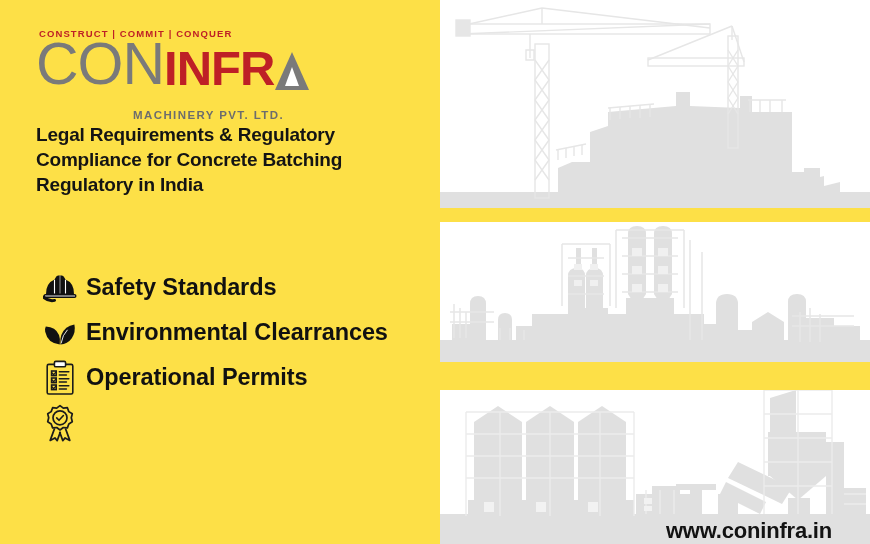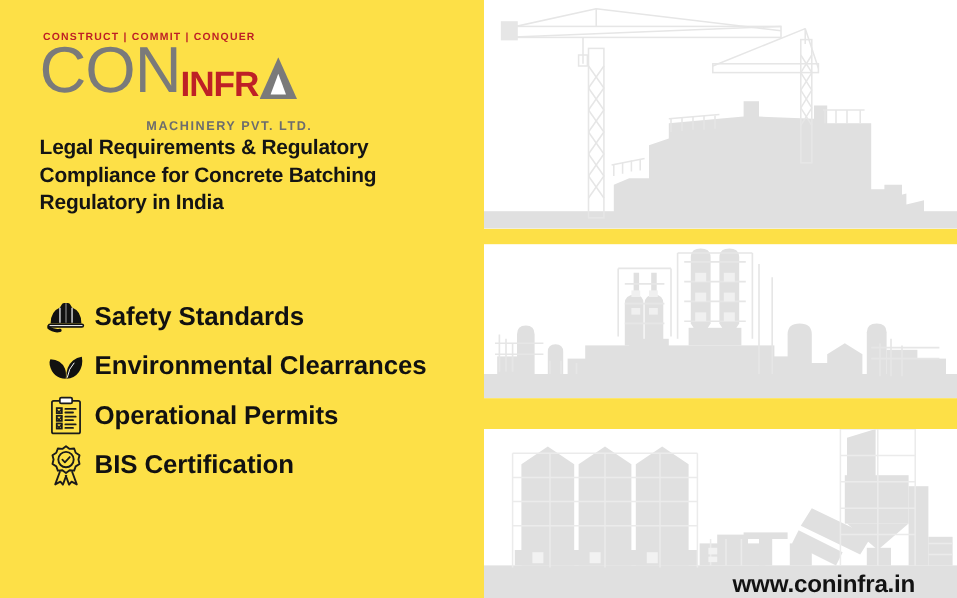--- a/index.html
+++ b/index.html
@@ -21,21 +21,21 @@
   .panel svg{display:block;width:100%;height:100%;}
 
   
   .logo{position:absolute;left:36px;top:28px;width:250px;}
   .logo-tagline{
     font-size:9.5px;font-weight:700;letter-spacing:1.1px;
     color:#BE2026;margin:0 0 1px 3px;white-space:nowrap;
   }
   .logo-main{display:flex;align-items:flex-end;line-height:0.84;margin-left:0;}
   .logo-con{font-size:59px;font-weight:400;color:#7a7a7a;letter-spacing:-1px;}
-  .logo-infr{font-size:32px;font-weight:700;color:#BE2026;letter-spacing:-1px;}
+  .logo-infr{font-size:49px;font-weight:700;color:#BE2026;letter-spacing:-1px;}
   .logo-a{position:relative;width:34px;height:38px;margin-left:1px;}
   .logo-a svg{display:block;}
   .logo-sub{
     font-size:11.5px;font-weight:700;letter-spacing:1.4px;color:#6d6d6d;
     text-align:right;margin-top:19px;margin-right:2px;white-space:nowrap;
   }
 
   
   .headline{
     position:absolute;left:36px;top:122px;width:540px;
@@ -296,19 +296,18 @@
     <div class="bullet">
       <span class="bullet-icon">
         <svg width="34" height="38" viewBox="0 0 34 38" fill="none" stroke="#1b1b1b" stroke-width="1.7" stroke-linejoin="round" aria-hidden="true">
           <path d="M17 1.6 l3.3 2.5 l4.1 -0.4 l1.4 3.9 l3.5 2.2 l-1 4 l1 4 l-3.5 2.2 l-1.4 3.9 l-4.1 -0.4 l-3.3 2.5 l-3.3 -2.5 l-4.1 0.4 l-1.4 -3.9 l-3.5 -2.2 l1 -4 l-1 -4 l3.5 -2.2 l1.4 -3.9 l4.1 0.4 Z"></path>
           <circle cx="17" cy="13.8" r="7"></circle>
           <path d="M13.7 13.9 l2.3 2.4 l4.4 -4.8" stroke-linecap="round" stroke-width="1.6"></path>
           <path d="M11.6 24.4 L7.2 36.4 L11.9 33.9 L14.2 36.6 L17.4 27.8"></path>
           <path d="M22.4 24.4 L26.8 36.4 L22.1 33.9 L19.8 36.6 L16.6 27.8"></path>
         </svg>
       </span>
-      <span class="bullet-label">BIS Certification</span>
     </div>
   </div>
 
   <div class="website">www.coninfra.in</div>
 
 </div>
 
 </body></html>

